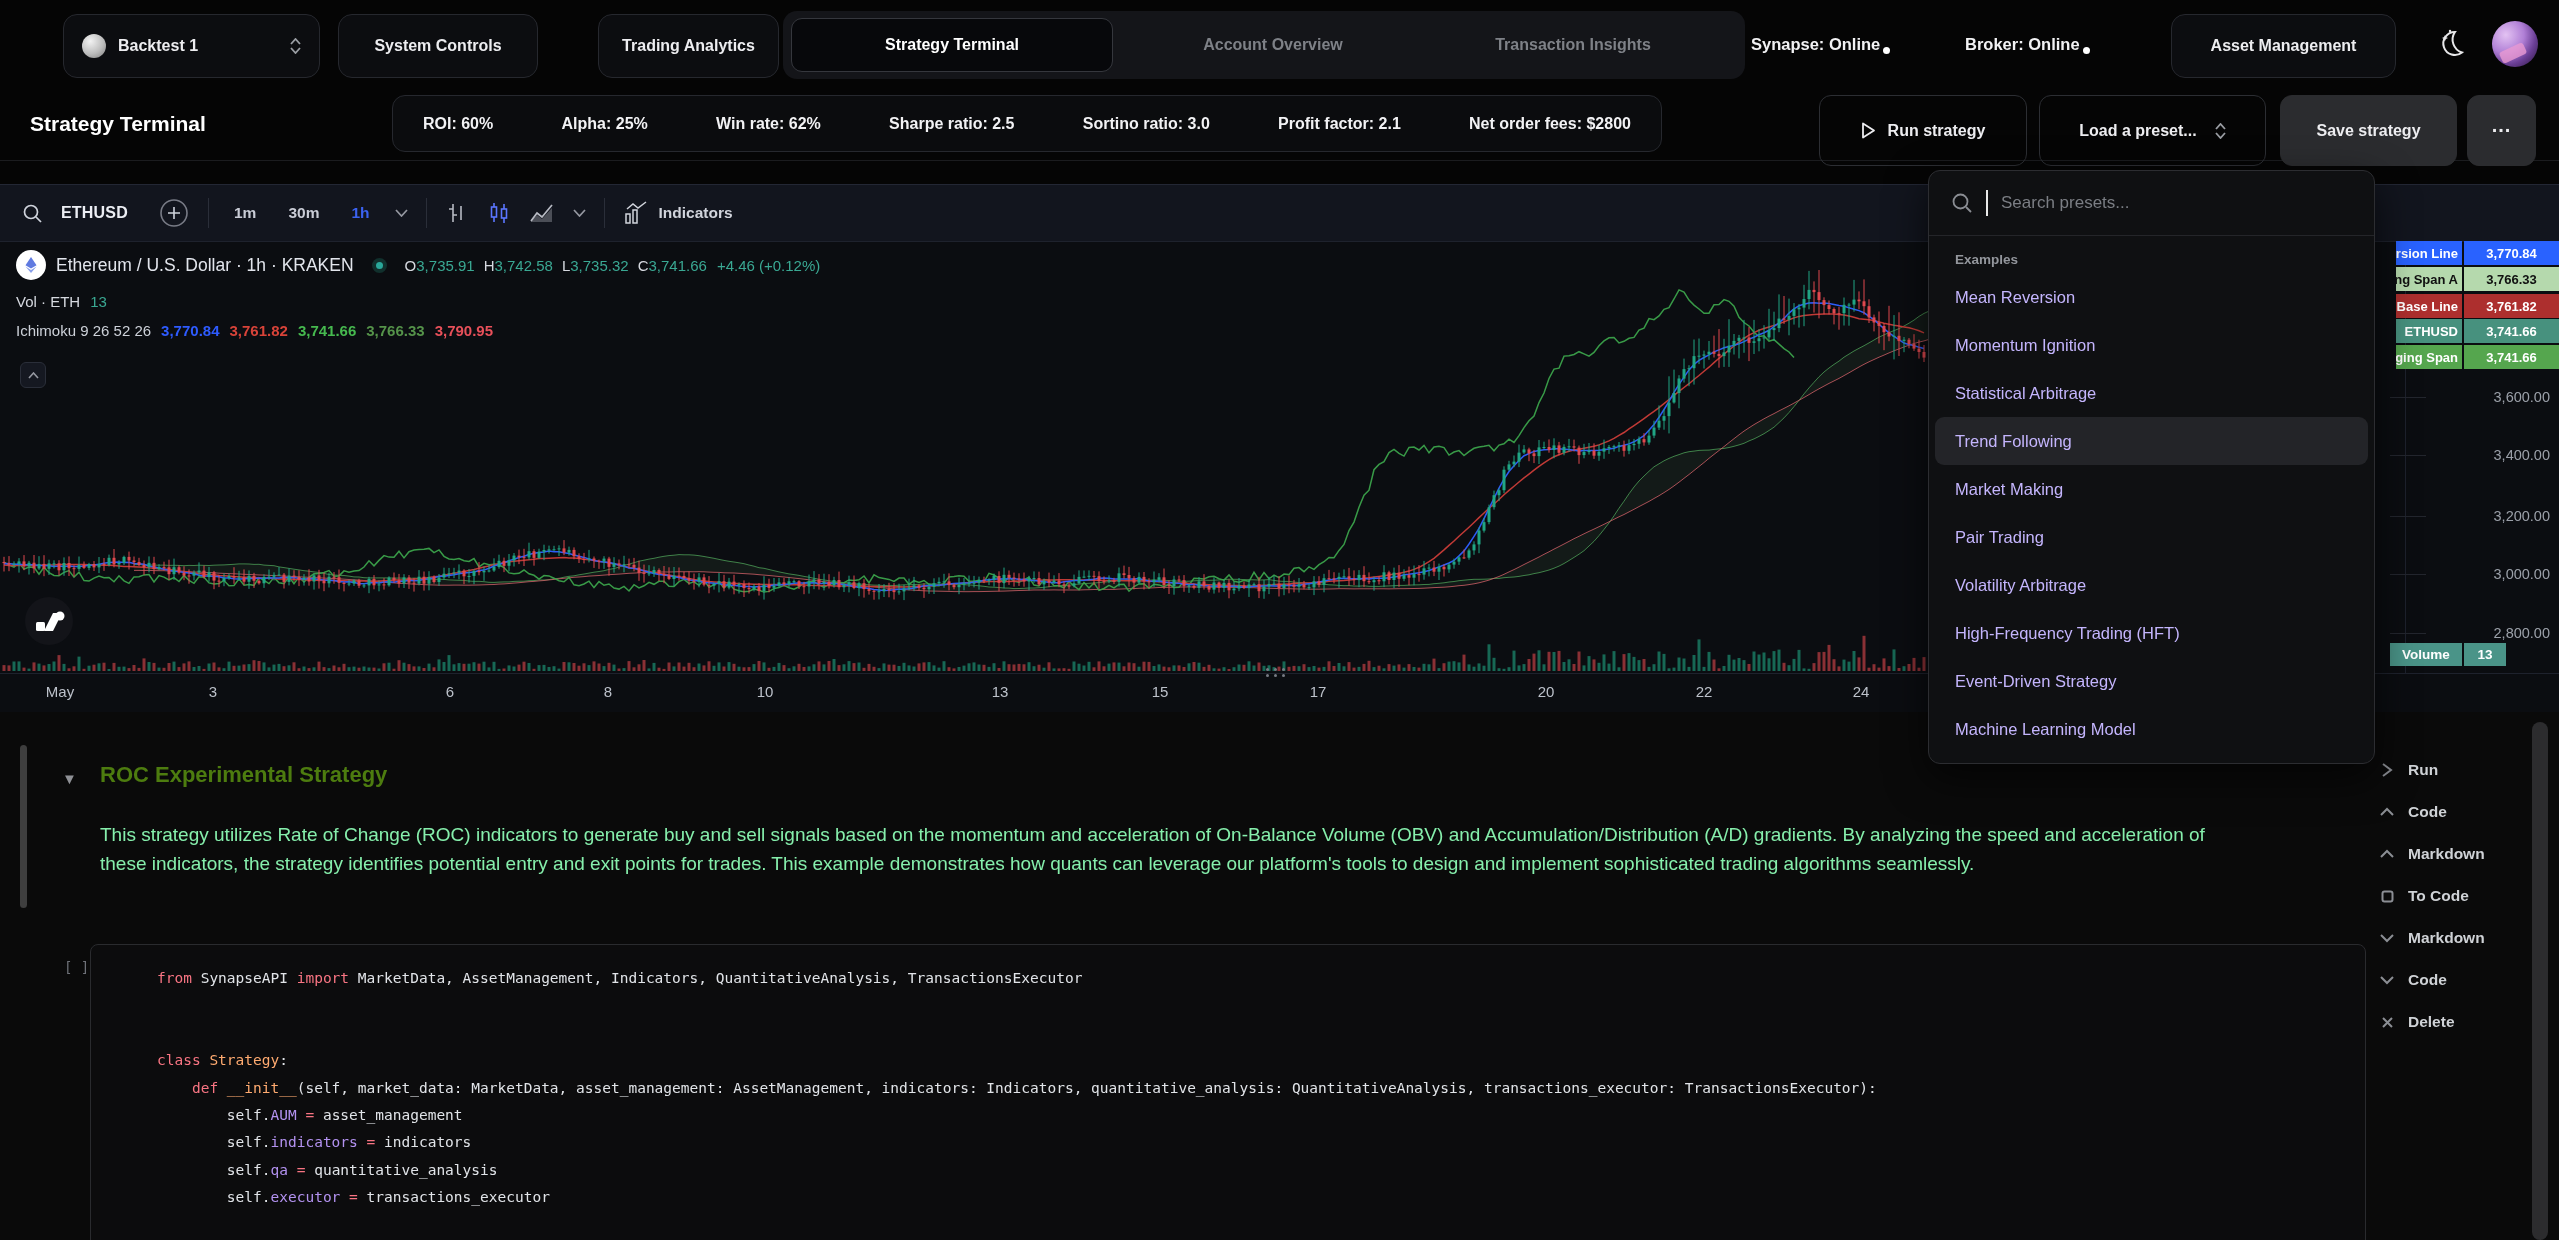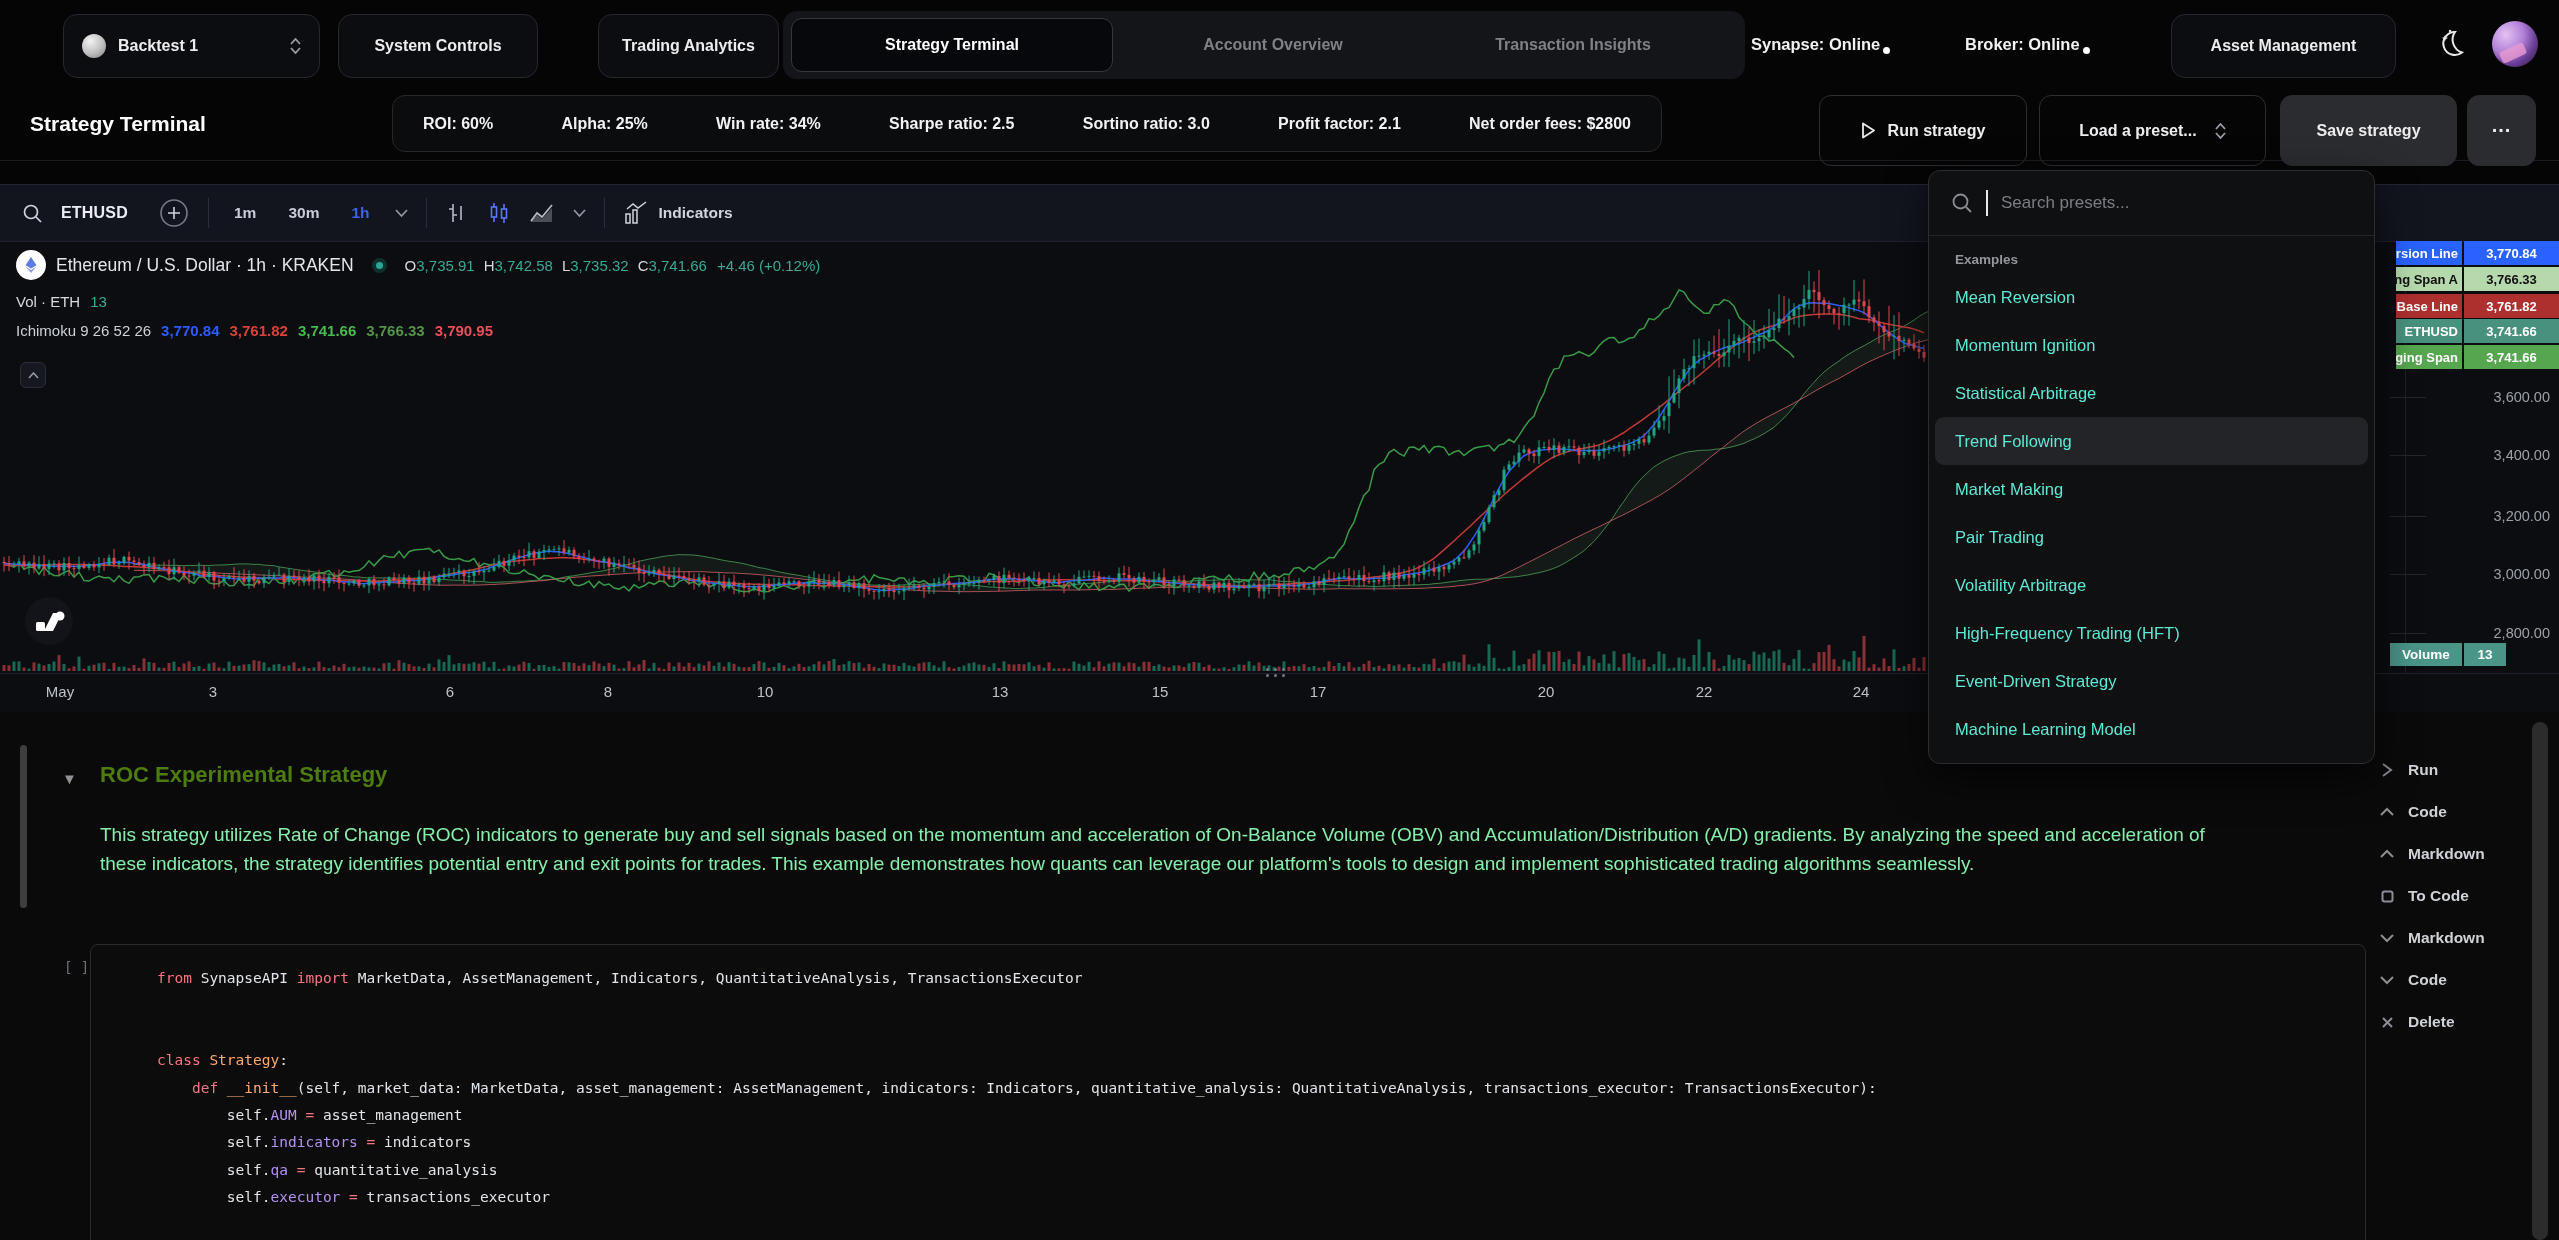--- a/index.html
+++ b/index.html
@@ -58,21 +58,21 @@
   #time-axis{left:0;top:673px;width:2559px;height:39px;background:#0b0d11;border-top:1px solid #1e222d;border-bottom:1px solid #17181c;}
   .tlabel{position:absolute;top:9px;transform:translateX(-50%);color:#bcc1ca;font-size:15px;}
   .drag-dots{position:absolute;left:1266px;top:-6px;display:grid;grid-template-columns:repeat(3,5px);grid-gap:3px;}
   .drag-dots i{width:3px;height:3px;border-radius:50%;background:#777b84;}
   
   #preset-menu{left:1928px;top:170px;width:447px;background:#0f1012;border:1px solid #2c2d31;border-radius:12px;box-shadow:0 14px 40px rgba(0,0,0,.65);z-index:50;box-sizing:border-box;}
   .pm-search{height:64px;display:flex;align-items:center;gap:13px;padding:0 22px;border-bottom:1px solid #242529;}
   .pm-caret{width:2px;height:26px;background:#e8e8e8;}
   .pm-placeholder{color:#7b7e84;font-size:17px;}
   .pm-section{margin:16px 0 6px 26px;color:#93969c;font-size:13.5px;font-weight:700;}
-  .pm-item{height:48px;display:flex;align-items:center;padding-left:20px;margin:0 6px;color:#5eead4;font-size:16.5px;border-radius:9px;}
+  .pm-item{height:48px;display:flex;align-items:center;padding-left:20px;margin:0 6px;color:#c4b5fd;font-size:16.5px;border-radius:9px;}
   .pm-item.hl{background:#232428;}
   
   #notebook{left:0;top:712px;width:2559px;height:528px;background:#0a0a0a;}
   .cell-bar{position:absolute;left:20px;top:33px;width:7px;height:163px;background:#3e3e3e;border-radius:4px;}
   .nb-tri{position:absolute;left:62px;top:58px;color:#8f9196;font-size:15px;}
   .nb-title{position:absolute;left:100px;top:50px;color:#4d7c0f;font-size:22px;font-weight:700;}
   .nb-desc{position:absolute;left:100px;top:108px;width:2150px;color:#86efac;font-size:19px;line-height:29px;}
   .cell-prompt{position:absolute;left:64px;top:247px;color:#6e7178;font-family:"DejaVu Sans Mono",monospace;font-size:14px;}
   .code-box{position:absolute;left:90px;top:232px;width:2276px;height:330px;background:#0c0c0d;border:1.5px solid #2a2b2e;border-radius:8px;padding:20px 20px 20px 66px;box-sizing:border-box;overflow:hidden;}
   .code-line{font-family:"DejaVu Sans Mono",monospace;font-size:14.5px;line-height:27.4px;white-space:pre;color:#e1e4e8;}
@@ -137,21 +137,21 @@
     <circle cx="18" cy="5" r="1.2" fill="#e8e8ea"></circle>
   </svg>
 </div>
 <div class="abs avatar-img" style="left:2492px;top:21px;"></div>
 
 <div class="abs" id="header-row"></div>
 <div class="abs page-title" style="left:30px;top:112px;">Strategy Terminal</div>
 <div class="abs stats-pill" style="left:392px;top:95px;width:1270px;height:57px;" id="stats-pill">
       <span>ROI: 60%</span>
       <span>Alpha: 25%</span>
-      <span>Win rate: 34%</span>
+      <span>Win rate: 62%</span>
       <span>Sharpe ratio: 2.5</span>
       <span>Sortino ratio: 3.0</span>
       <span>Profit factor: 2.1</span>
       <span>Net order fees: $2800</span>
     </div>
 <div class="abs hd-btn hd-outline" style="left:1819px;top:95px;width:208px;">
   <svg width="15" height="17" viewBox="0 0 15 17">
         <path d="M2 1.5 L13 8.5 L2 15.5 Z" fill="none" stroke="#ededf0" stroke-width="1.8" stroke-linejoin="round"></path>
       </svg>
   <span>Run strategy</span>

